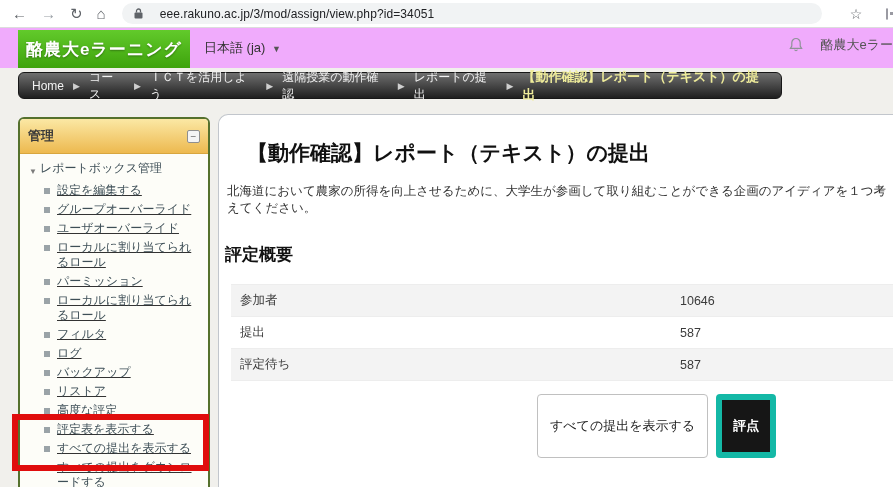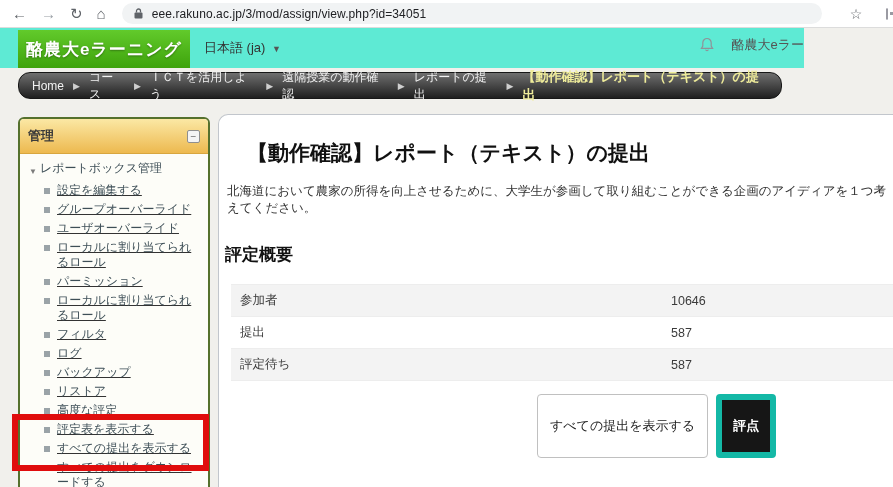--- a/index.html
+++ b/index.html
@@ -12,53 +12,53 @@
   
   .chrome {
     position:absolute; top:0; left:0; width:893px; height:28px;
     background:#ffffff; border-bottom:1px solid #dcdcdc;
     display:flex; align-items:center; gap:14px; padding:0 12px;
   }
   .nav-ic { color:#5f6368; font-size:15px; line-height:1; cursor:pointer; }
   .nav-ic.dim { color:#9aa0a6; }
   .omnibox {
     flex:0 0 auto; width:700px; height:21px; background:#f1f3f4;
-    border-radius:11px; display:flex; align-items:center; gap:9px;
+    border-radius:11px; display:flex; align-items:center; gap:17px;
     padding:9px 12px; margin-left:2px;
   }
   .omnibox .url { font-size:12px; color:#202124; letter-spacing:.1px; }
   .star { color:#5f6368; font-size:14px; margin-left:14px; }
   .ext-ic {
     width:13px; height:12px; border:1.5px solid #9a9aa2; border-radius:3px;
     position:relative; margin-left:10px;
   }
   .ext-ic::after{ content:""; position:absolute; left:3px; top:3px; width:4px; height:3px; background:#9a9aa2; }
 
   
   .site-header {
-    position:absolute; top:28px; left:0; width:804px; height:40px; background:#5eead4;
+    position:absolute; top:28px; left:0; width:893px; height:40px; background:#f0abfc;
   }
   .logo {
     position:absolute; left:18px; top:2px; width:172px; height:38px;
     background:linear-gradient(#62ca2b,#3ea30c);
     color:#fff; font-weight:bold; font-size:17px;
     display:flex; align-items:center; justify-content:center;
     text-shadow:0 1px 2px rgba(0,0,0,.35); letter-spacing:1px;
   }
   .lang { position:absolute; left:204px; top:11px; font-size:13px; color:#333; cursor:pointer; }
   .lang .caret { font-size:9px; color:#555; margin-left:3px; }
   .hdr-right { position:absolute; right:0; top:8px; display:flex; align-items:center; gap:16px; white-space:nowrap;justify-content:center; }
   .bell { width:16px; height:16px; }
   .hdr-user { font-size:13px; color:#555; }
 
   
   .crumbbar {
     position:absolute; top:72px; left:18px; width:764px; height:27px;
     background:linear-gradient(#6f6f6f,#1f1f1f);
-    border:1px solid #171717; border-radius:12px;
+    border:1px solid #171717; border-radius:6px;
     display:flex; align-items:center; gap:9px; padding:0 13px;
     font-size:12px; color:#f2f2f2;
   }
   .crumbbar a { color:#f2f2f2; text-decoration:none; cursor:pointer; }
   .crumb-sep { color:#cfcfcf; font-size:9px; }
   .crumb-current { color:#efec9a; font-weight:bold; font-size:13px; }
 
   
   .sideblock {
     position:absolute; top:117px; left:18px; width:192px; height:380px;
@@ -98,21 +98,21 @@
     background:#ffffff; border:1px solid #c2c6cc; border-right:none;
     border-radius:10px 0 0 0; padding:0 0 0 6px;
   }
   .page-title { font-size:21px; font-weight:bold; color:#111; margin:24px 0 0 22px; }
   .page-desc { font-size:12.5px; color:#333; margin:16px 0 0 2px; }
   .sec-h { font-size:17px; font-weight:bold; color:#111; margin:26px 0 0 0; }
   .gtable { margin:18px 0 0 6px; border-top:1px solid #ededed; }
   .grow { display:flex; height:32px; align-items:center; border-bottom:1px solid #ededed; }
   .grow.alt { background:#f3f3f3; }
   .grow .gl { width:440px; padding-left:9px; font-size:12.5px; color:#3b3b3b; }
-  .grow .gv { font-size:12.5px; color:#3b3b3b; }
+  .grow .gv { font-size:12.5px; color:#3b3b3b;margin-left:9px; }
   .btnrow { display:flex; gap:8px; margin:13px 0 0 312px; }
   .btn-light {
     font-family:inherit; font-size:13px; color:#222; background:#fff;
     border:1px solid #c0c0c0; border-radius:4px; padding:4px 12px; cursor:pointer;
   }
   .btn-dark {
     font-family:inherit; font-size:13px; color:#fff; background:#161616;
     border:6px solid #14b8a6; border-radius:4px; padding:17px 11px; font-weight:bold; cursor:pointer;
   }
   .sec-h.status { margin-top:34px; }

